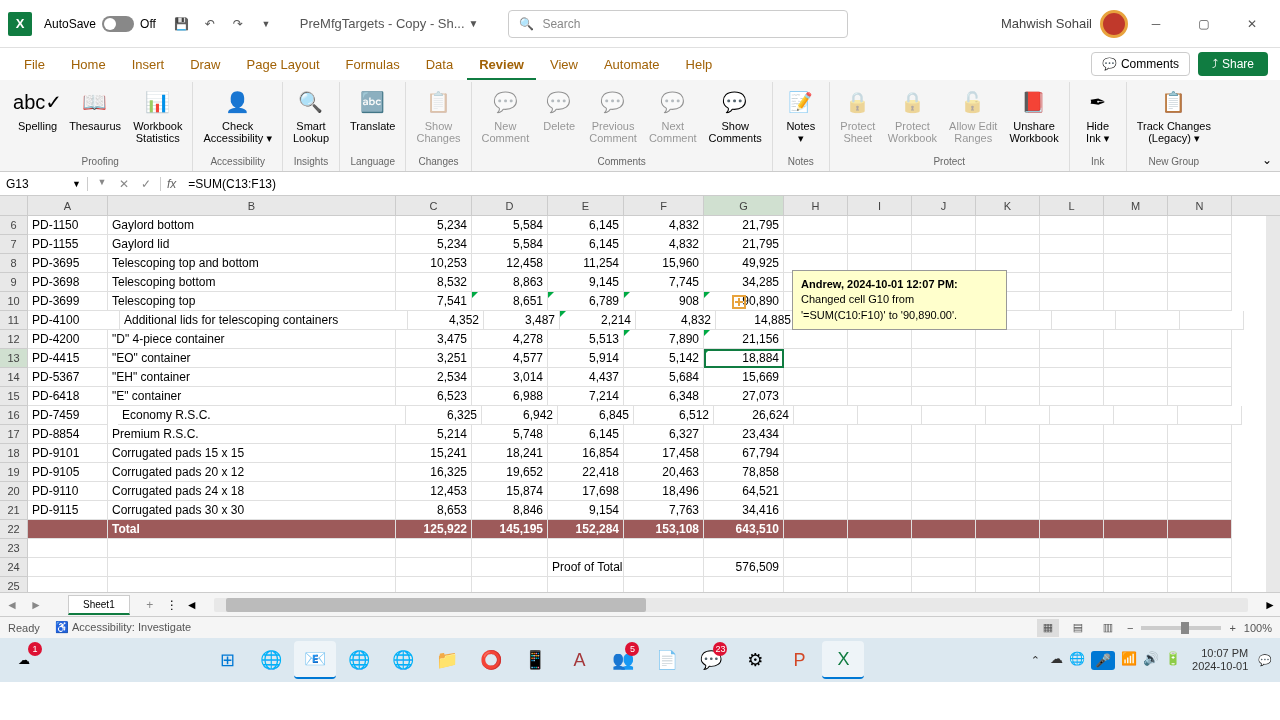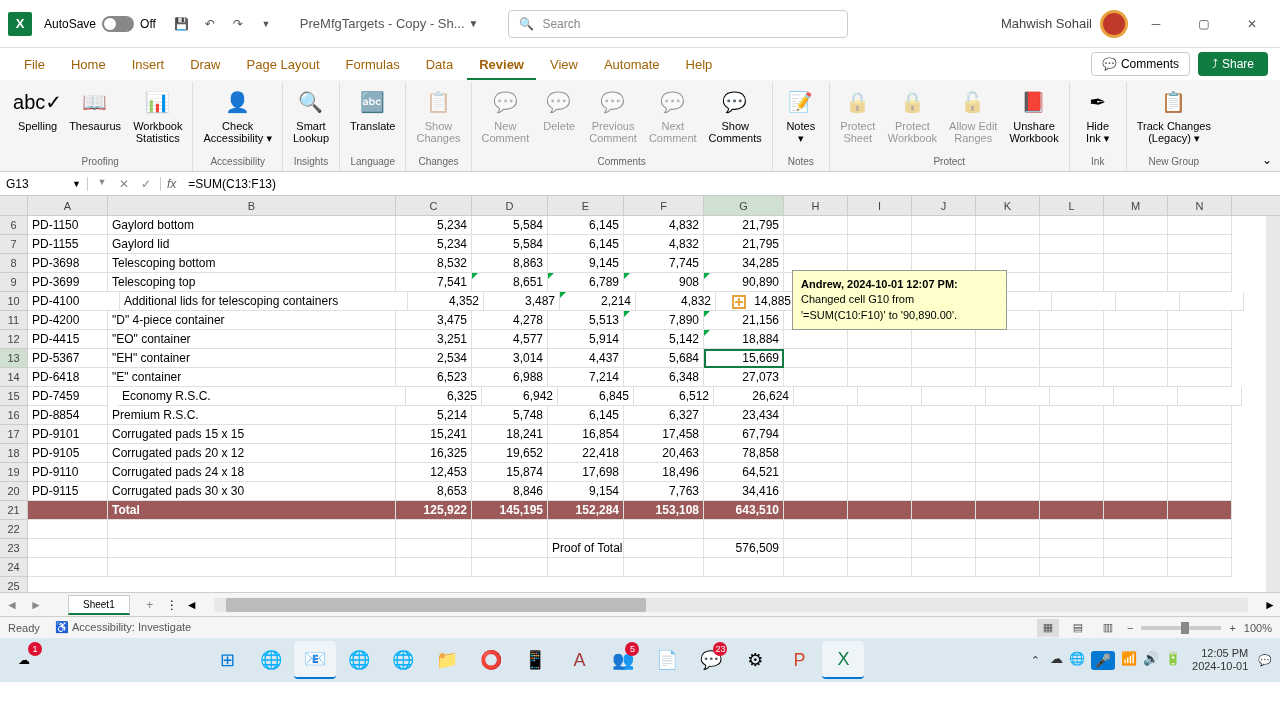--- a/index.html
+++ b/index.html
@@ -385,20 +385,36 @@
           <div class="cell num" style="width: 80px;">21,795</div>
           <div class="cell" style="width: 64px;"></div>
           <div class="cell" style="width: 64px;"></div>
           <div class="cell" style="width: 64px;"></div>
           <div class="cell" style="width: 64px;"></div>
           <div class="cell" style="width: 64px;"></div>
           <div class="cell" style="width: 64px;"></div>
           <div class="cell" style="width: 64px;"></div>
         </div>
         <div class="row">
+          <div class="cell" style="width: 80px;">PD-3695</div>
+          <div class="cell" style="width: 288px;">Telescoping top and bottom</div>
+          <div class="cell num" style="width: 76px;">10,253</div>
+          <div class="cell num" style="width: 76px;">12,458</div>
+          <div class="cell num" style="width: 76px;">11,254</div>
+          <div class="cell num" style="width: 80px;">15,960</div>
+          <div class="cell num" style="width: 80px;">49,925</div>
+          <div class="cell" style="width: 64px;"></div>
+          <div class="cell" style="width: 64px;"></div>
+          <div class="cell" style="width: 64px;"></div>
+          <div class="cell" style="width: 64px;"></div>
+          <div class="cell" style="width: 64px;"></div>
+          <div class="cell" style="width: 64px;"></div>
+          <div class="cell" style="width: 64px;"></div>
+        </div>
+        <div class="row">
           <div class="cell" style="width: 80px;">PD-3698</div>
           <div class="cell" style="width: 288px;">Telescoping bottom</div>
           <div class="cell num" style="width: 76px;">8,532</div>
           <div class="cell num" style="width: 76px;">8,863</div>
           <div class="cell num" style="width: 76px;">9,145</div>
           <div class="cell num" style="width: 80px;">7,745</div>
           <div class="cell num" style="width: 80px;">34,285</div>
           <div class="cell" style="width: 64px;"></div>
           <div class="cell" style="width: 64px;"></div>
           <div class="cell" style="width: 64px;"></div>
@@ -734,18 +750,18 @@
     <span>⌃</span>
     <div class="tb-sys">
       <span>☁</span>
       <span>🌐</span>
       <span style="background:#0078d4;color:#fff;padding:2px 4px;border-radius:3px">🎤</span>
       <span>📶</span>
       <span>🔊</span>
       <span>🔋</span>
     </div>
     <div class="tb-clock">
-      <div>12:05 PM</div>
+      <div>10:07 PM</div>
       <div>2024-10-01</div>
     </div>
     <span>💬</span>
   </div>
 </div>
 
 </body></html>

